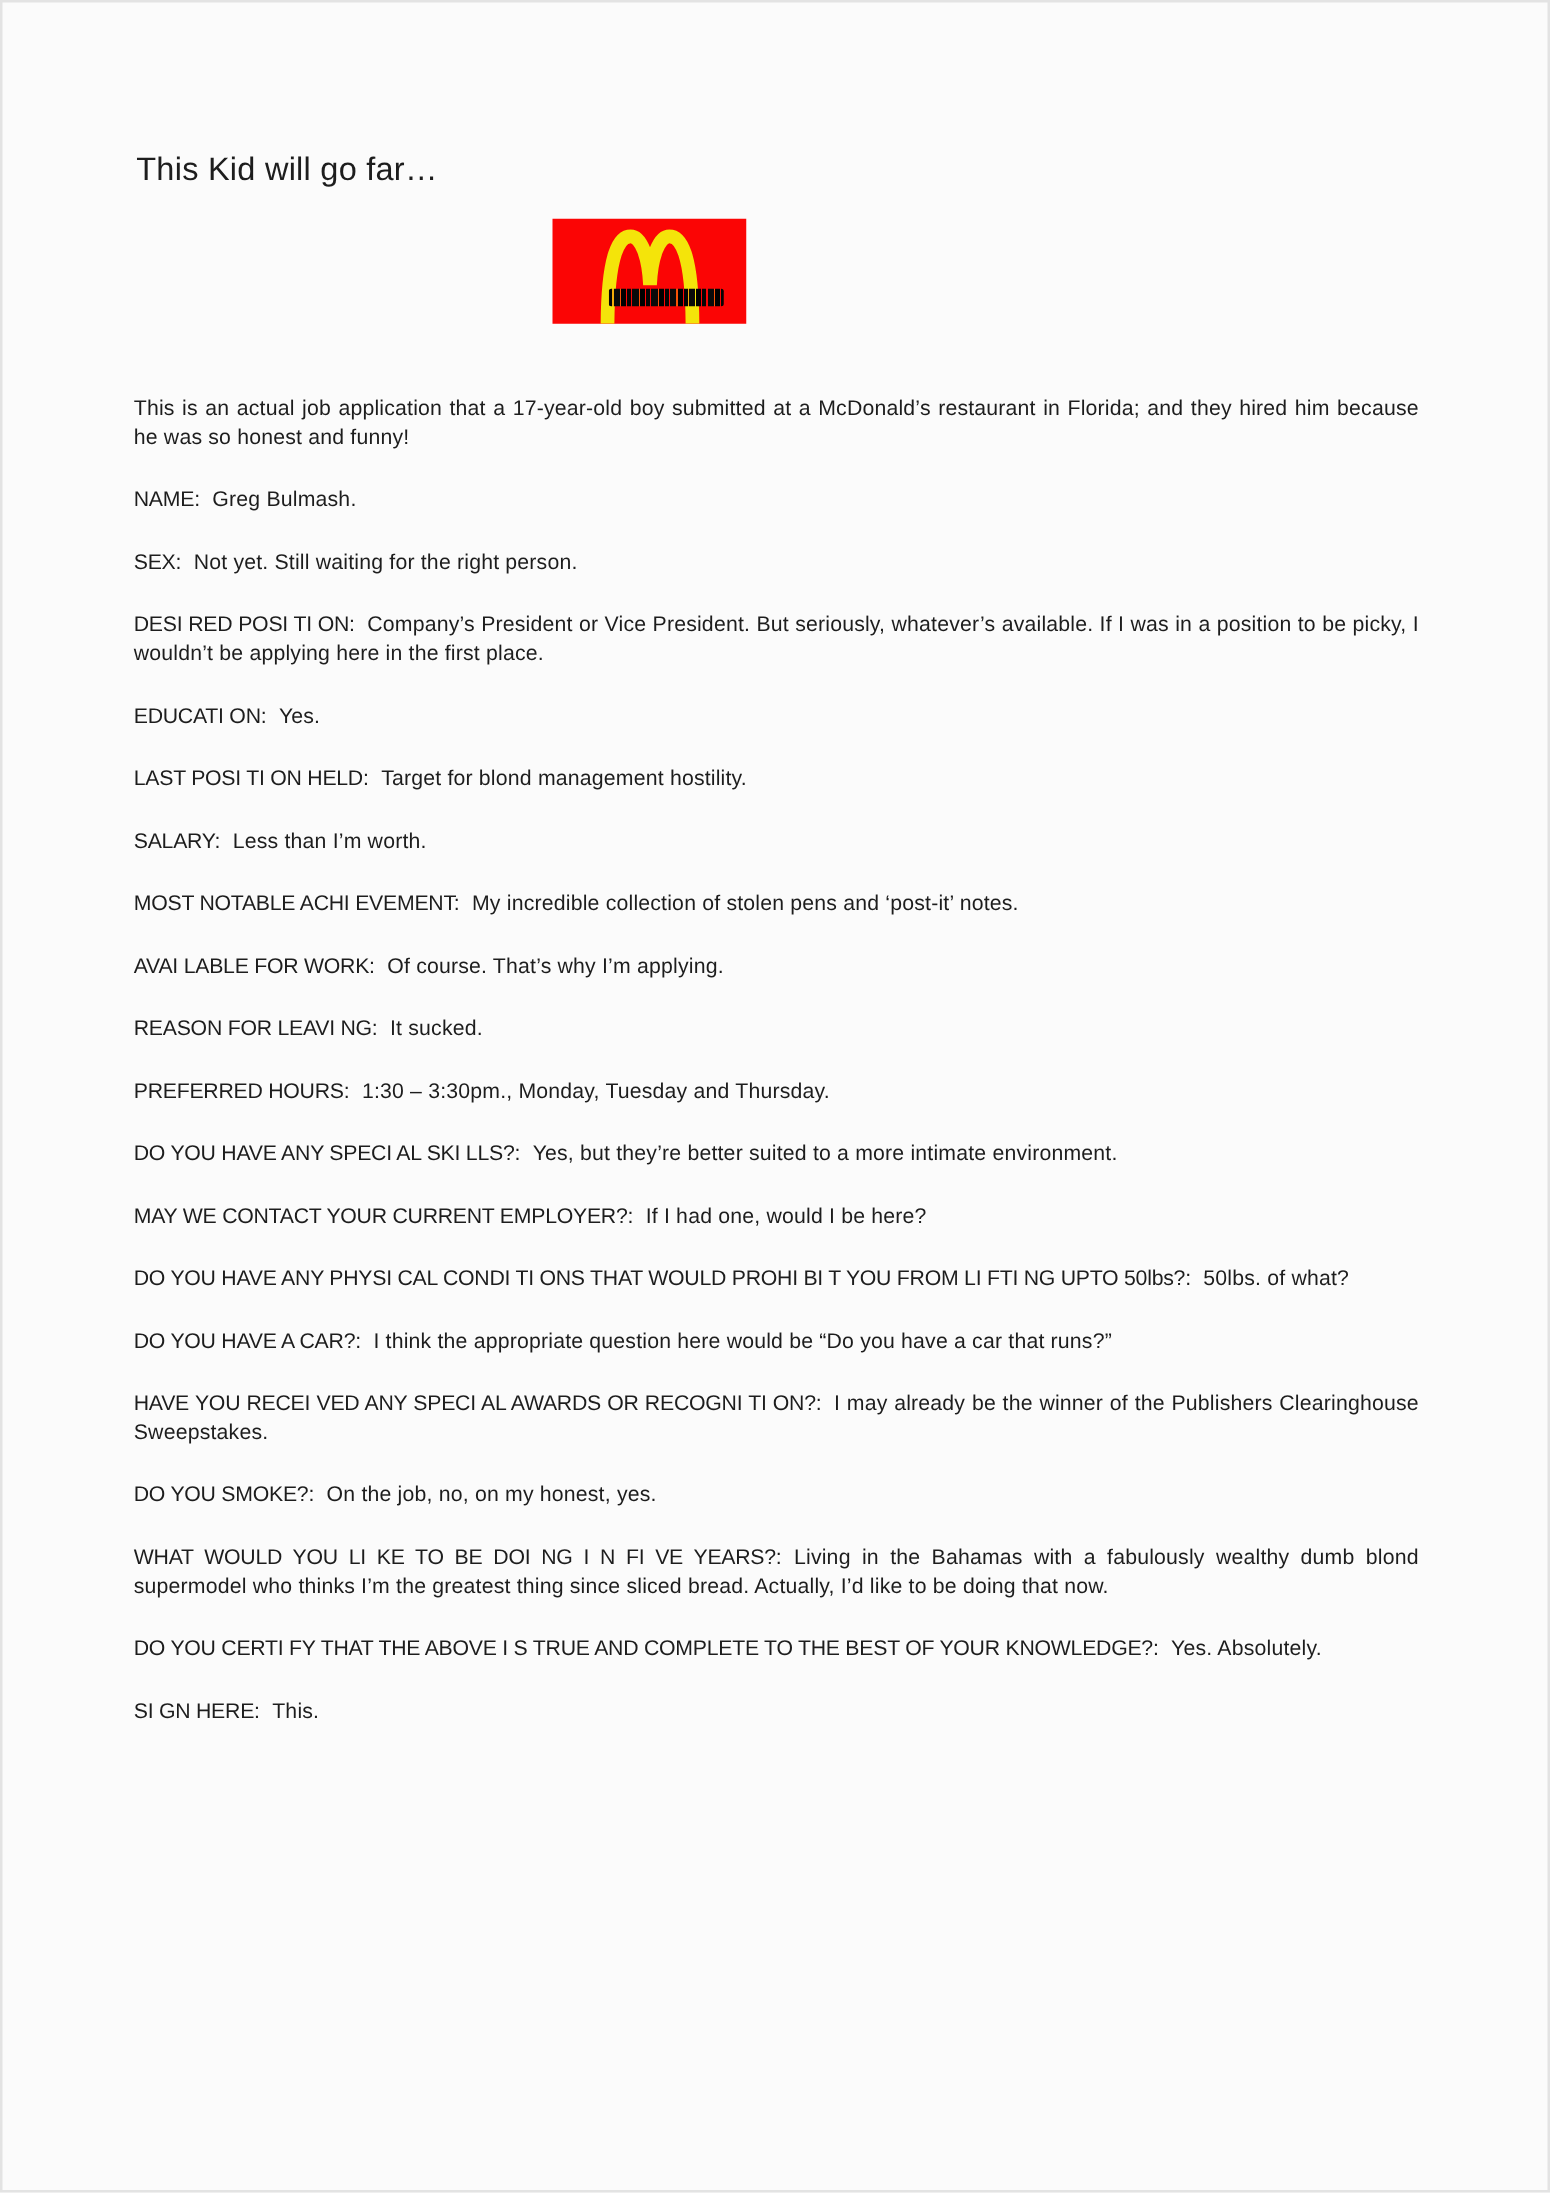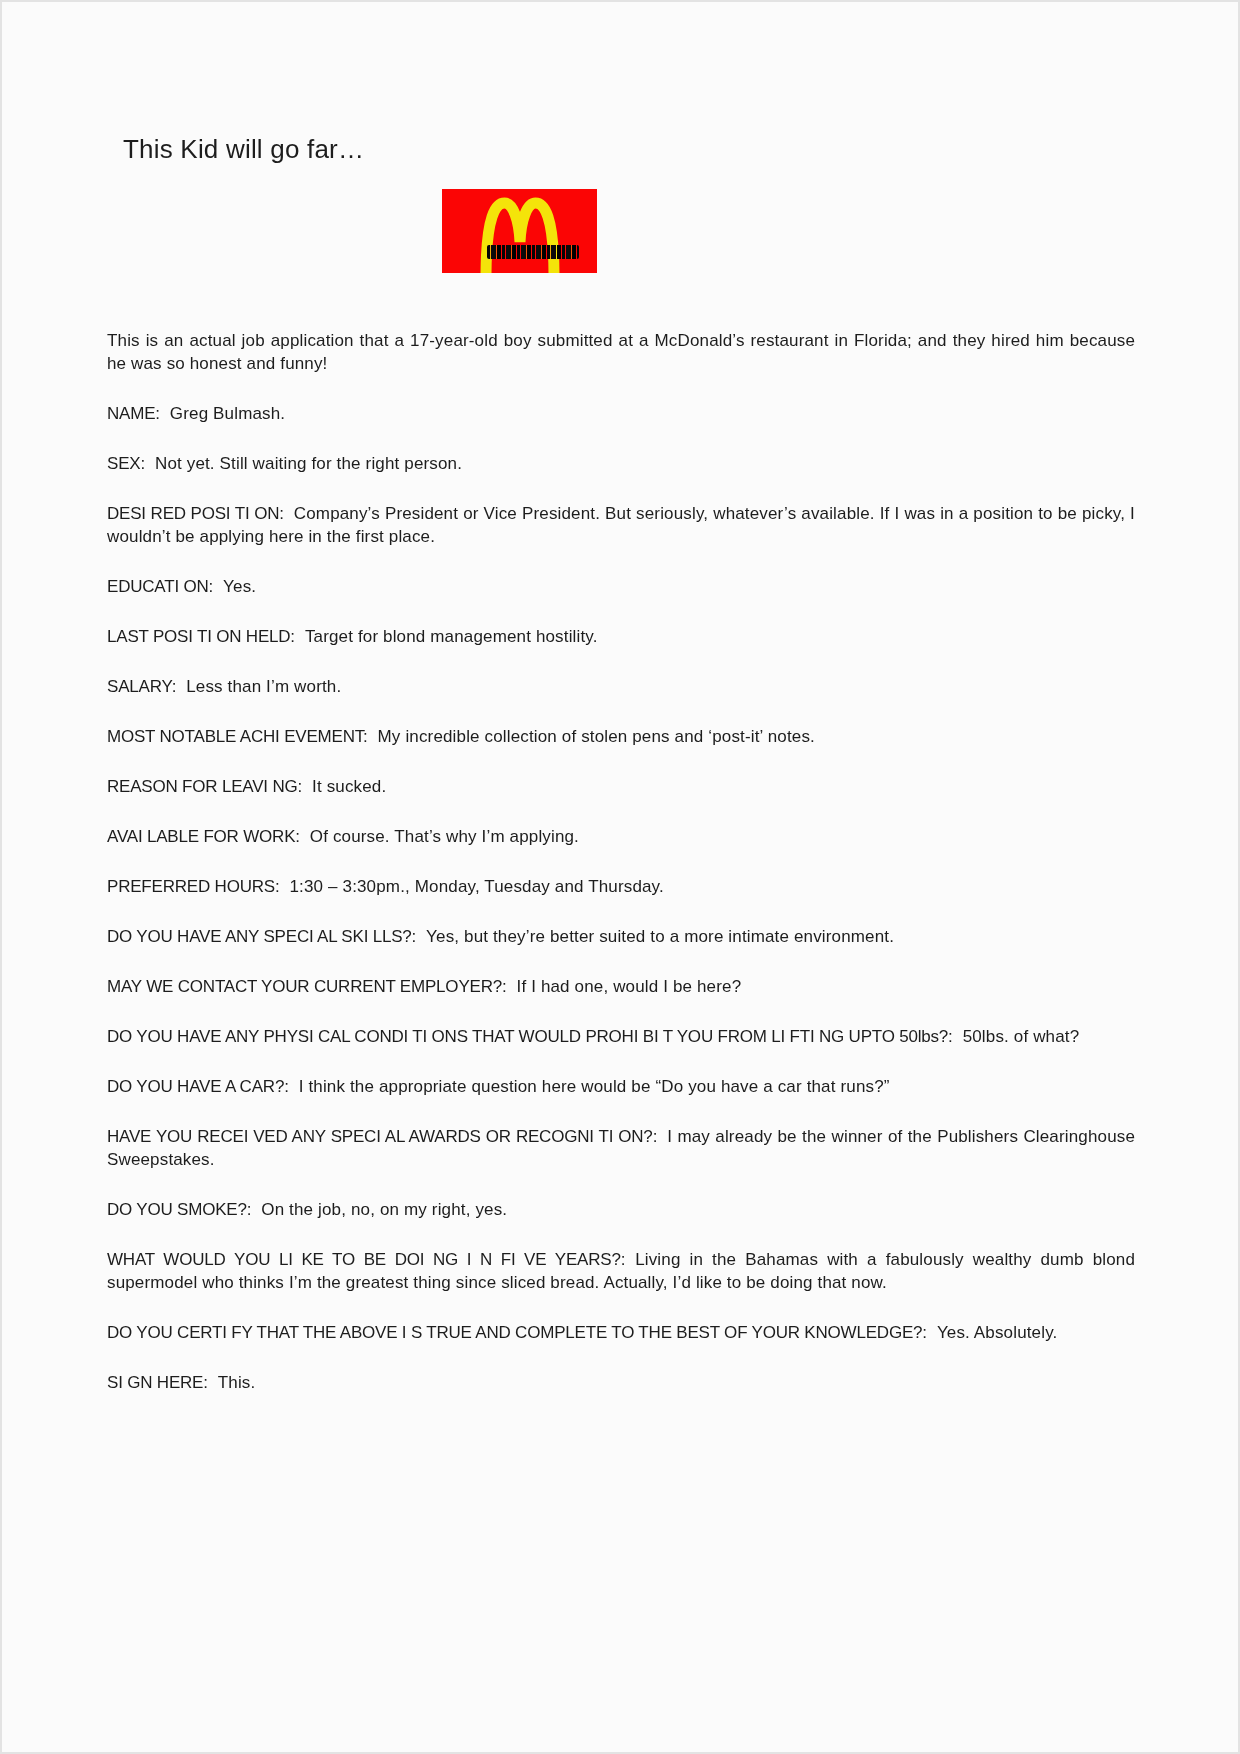--- a/index.html
+++ b/index.html
@@ -11,21 +11,21 @@
     border: 2px solid #e3e3e3;
     font-family: "Liberation Sans", sans-serif;
     color: #1d1d1d;
     overflow: hidden;
   }
   .content {
     margin-left: 105px;
     width: 1028px;
   }
   .title {
-    margin: 16px;
+    margin: 2px;
     padding-top: 116px;
     font-size: 26px;
     font-weight: 400;
     letter-spacing: 0.2px;
   }
   .logo {
     position: relative;
     width: 155px;
     height: 84px;
     margin: 24px 0 0 335px;
@@ -84,37 +84,37 @@
 
 
   <p class="body-text"><span class="qa-label">EDUCATI ON:</span><span class="qa-value">Yes.</span></p>
 
   <p class="body-text"><span class="qa-label">LAST POSI TI ON HELD:</span><span class="qa-value">Target for blond management hostility.</span></p>
 
   <p class="body-text"><span class="qa-label">SALARY:</span><span class="qa-value">Less than I’m worth.</span></p>
 
   <p class="body-text"><span class="qa-label">MOST NOTABLE ACHI EVEMENT:</span><span class="qa-value">My incredible collection of stolen pens and ‘post-it’ notes.</span></p>
 
+  <p class="body-text"><span class="qa-label">AVAI LABLE FOR WORK:</span><span class="qa-value">Of course. That’s why I’m applying.</span></p>
+
   <p class="body-text"><span class="qa-label">REASON FOR LEAVI NG:</span><span class="qa-value">It sucked.</span></p>
-
-  <p class="body-text"><span class="qa-label">AVAI LABLE FOR WORK:</span><span class="qa-value">Of course. That’s why I’m applying.</span></p>
 
   <p class="body-text"><span class="qa-label">PREFERRED HOURS:</span><span class="qa-value">1:30 – 3:30pm., Monday, Tuesday and Thursday.</span></p>
 
   <p class="body-text"><span class="qa-label">DO YOU HAVE ANY SPECI AL SKI LLS?:</span><span class="qa-value">Yes, but they’re better suited to a more intimate environment.</span></p>
 
   <p class="body-text"><span class="qa-label">MAY WE CONTACT YOUR CURRENT EMPLOYER?:</span><span class="qa-value">If I had one, would I be here?</span></p>
 
   <p class="body-text"><span class="qa-label">DO YOU HAVE ANY PHYSI CAL CONDI TI ONS THAT WOULD PROHI BI T YOU FROM LI FTI NG UPTO 50lbs?:</span><span class="qa-value">50lbs. of what?</span></p>
 
   <p class="body-text"><span class="qa-label">DO YOU HAVE A CAR?:</span><span class="qa-value">I think the appropriate question here would be “Do you have a car that runs?”</span></p>
 
   <p class="body-text"><span class="qa-label">HAVE YOU RECEI VED ANY SPECI AL AWARDS OR RECOGNI TI ON?:</span><span class="qa-value">I may already be the winner of the Publishers Clearinghouse Sweepstakes.</span></p>
 
-  <p class="body-text"><span class="qa-label">DO YOU SMOKE?:</span><span class="qa-value">On the job, no, on my right, yes.</span></p>
+  <p class="body-text"><span class="qa-label">DO YOU SMOKE?:</span><span class="qa-value">On the job, no, on my honest, yes.</span></p>
 
   <p class="body-text"><span class="qa-label">WHAT WOULD YOU LI KE TO BE DOI NG I N FI VE YEARS?:</span><span class="qa-value">Living in the Bahamas with a fabulously wealthy dumb blond supermodel who thinks I’m the greatest thing since sliced bread. Actually, I’d like to be doing that now.</span></p>
 
   <p class="body-text"><span class="qa-label">DO YOU CERTI FY THAT THE ABOVE I S TRUE AND COMPLETE TO THE BEST OF YOUR KNOWLEDGE?:</span><span class="qa-value">Yes. Absolutely.</span></p>
 
   <p class="body-text"><span class="qa-label">SI GN HERE:</span><span class="qa-value">This.</span></p>
 
 </div>
 
 </body></html>

